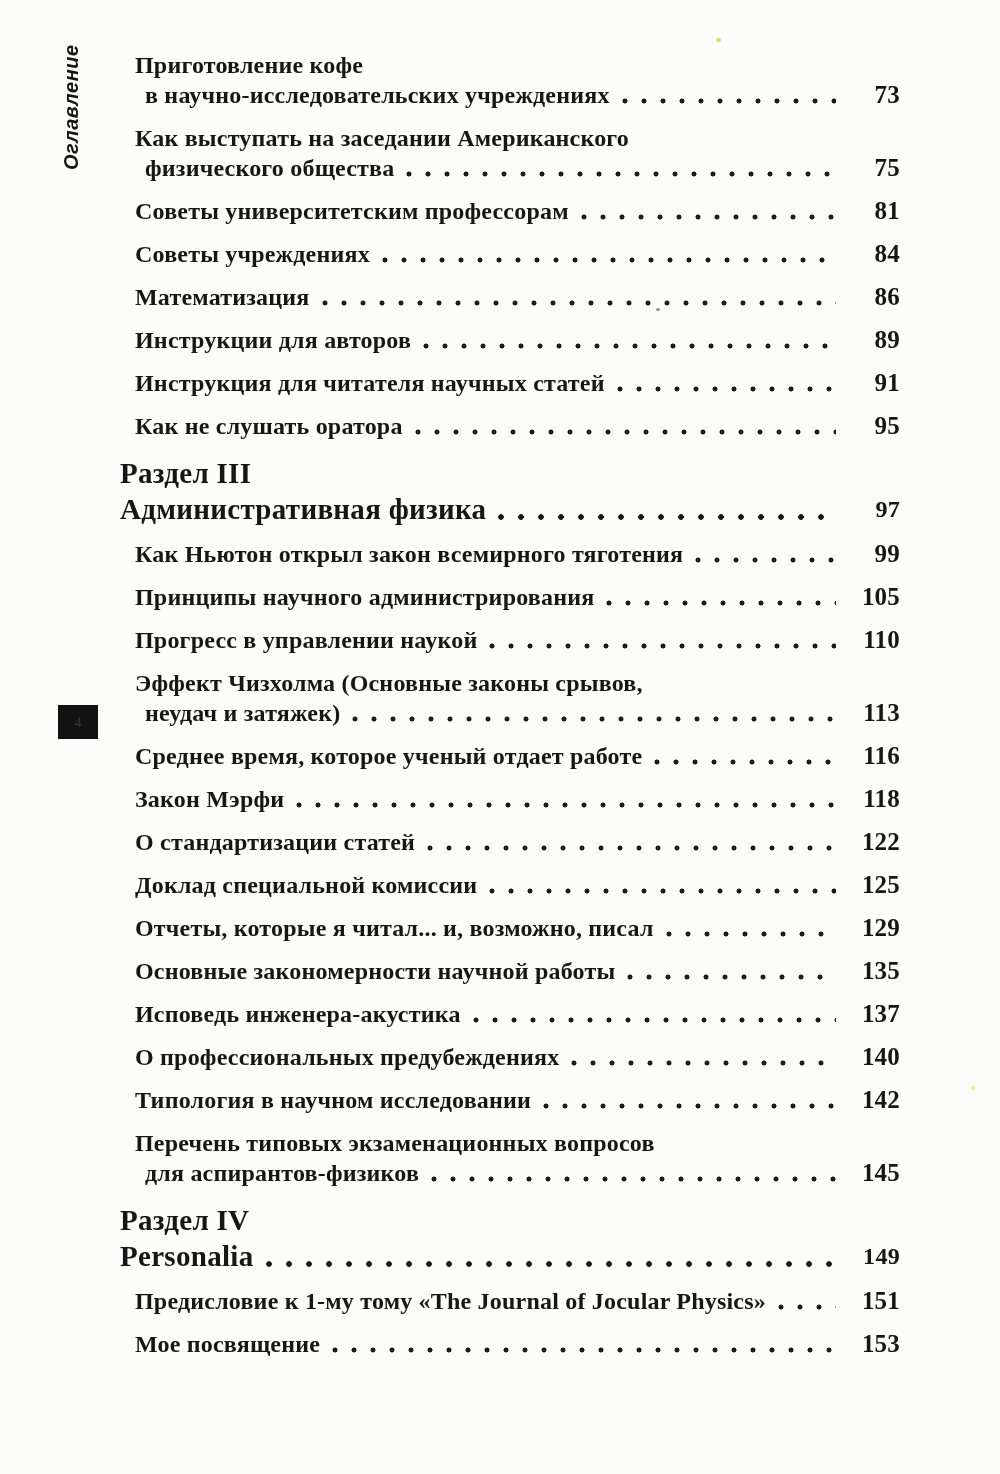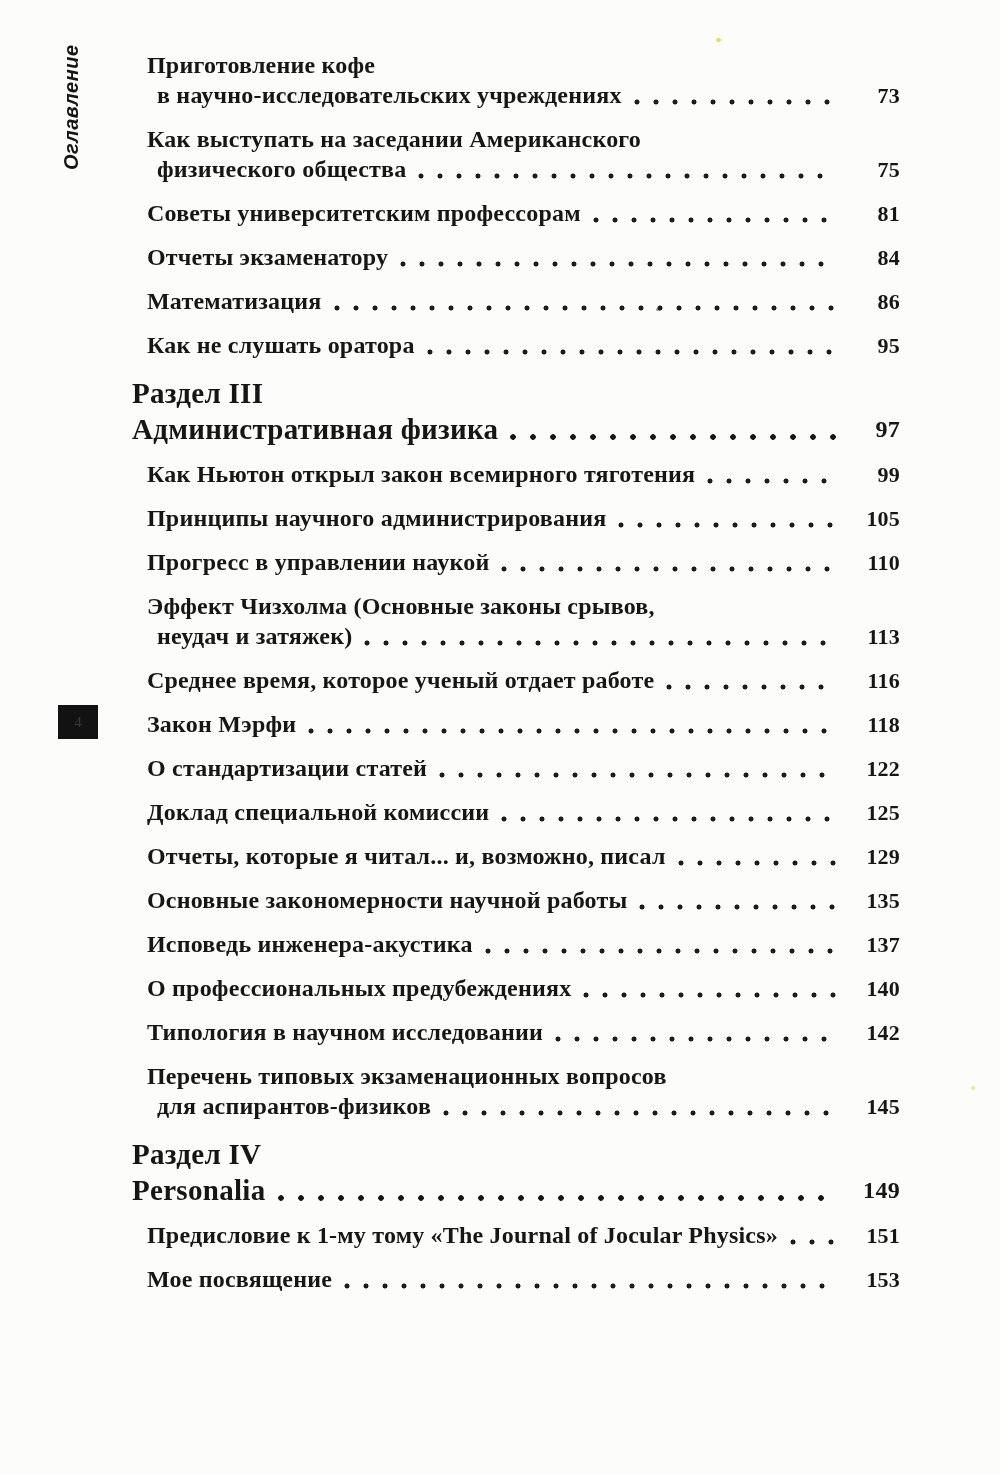--- a/index.html
+++ b/index.html
@@ -36,21 +36,21 @@
   }
   .margin-tab .tab-glyph{
     color:#5a5a55;
     opacity:0.55;
     font-size:15px;
     font-family:"Liberation Serif",serif;
   }
   
   .toc{
     position:absolute;
-    left:147px;right:100px;top:50px;
+    left:135px;right:100px;top:50px;
   }
   .entry{
     margin-bottom:13px;
     font-size:24px;
     font-weight:bold;
     letter-spacing:0.2px;
   }
   .entry .line{
     display:flex;
     align-items:baseline;
@@ -65,21 +65,21 @@
     align-self:flex-end;
     margin:0 8px 6px 12px;
     background-image:radial-gradient(circle at 3px 3px,#1c1c1c 2.2px,rgba(0,0,0,0) 2.8px);
     background-size:19px 6px;
     background-repeat:repeat-x;
     background-position:left bottom;
   }
   .entry .page-num{
     flex:0 0 56px;
     text-align:right;
-    font-size:22px;
+    font-size:25px;
   }
   
   .entry.header{
     margin-left:-15px;
     margin-top:14px;
     margin-bottom:12px;
     font-size:29px;
     letter-spacing:0.3px;
   }
   .entry.header .line{line-height:36px;align-items:flex-end;}
@@ -133,34 +133,48 @@
     </div>
     <div class="entry">
       <div class="line">
         <span class="title">Советы университетским профессорам</span>
         <span class="dots"></span>
         <span class="page-num">81</span>
       </div>
     </div>
     <div class="entry">
       <div class="line">
-        <span class="title">Отчеты экзаменатору</span>
+        <span class="title">Советы учреждениях</span>
         <span class="dots"></span>
         <span class="page-num">84</span>
       </div>
     </div>
     <div class="entry">
       <div class="line">
         <span class="title">Математизация</span>
         <span class="dots"></span>
         <span class="page-num">86</span>
       </div>
     </div>
     <div class="entry">
       <div class="line">
+        <span class="title">Инструкции для авторов</span>
+        <span class="dots"></span>
+        <span class="page-num">89</span>
+      </div>
+    </div>
+    <div class="entry">
+      <div class="line">
+        <span class="title">Инструкция для читателя научных статей</span>
+        <span class="dots"></span>
+        <span class="page-num">91</span>
+      </div>
+    </div>
+    <div class="entry">
+      <div class="line">
         <span class="title">Как не слушать оратора</span>
         <span class="dots"></span>
         <span class="page-num">95</span>
       </div>
     </div>
     <div class="entry header">
       <div class="line">
         <span class="title">Раздел III</span>
       </div>
       <div class="line cont">

